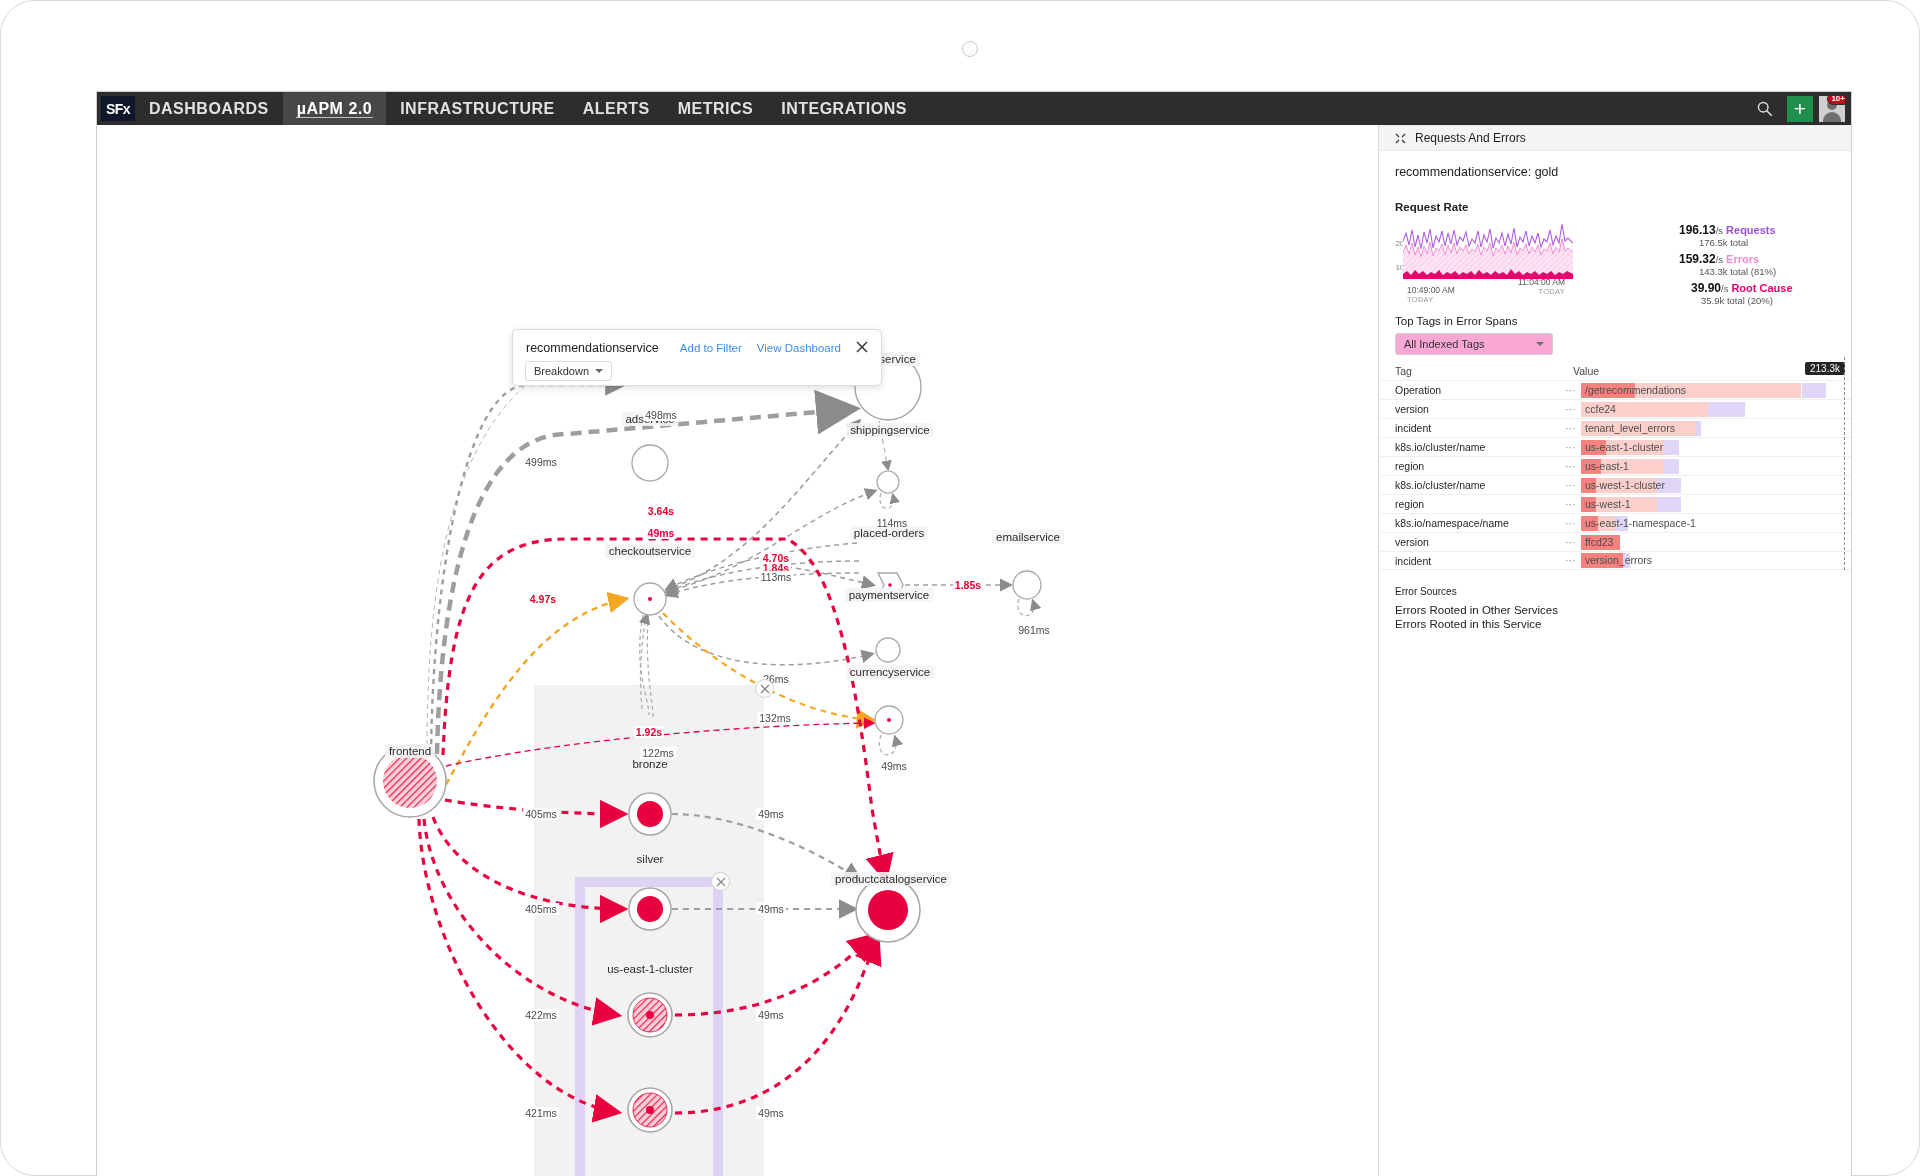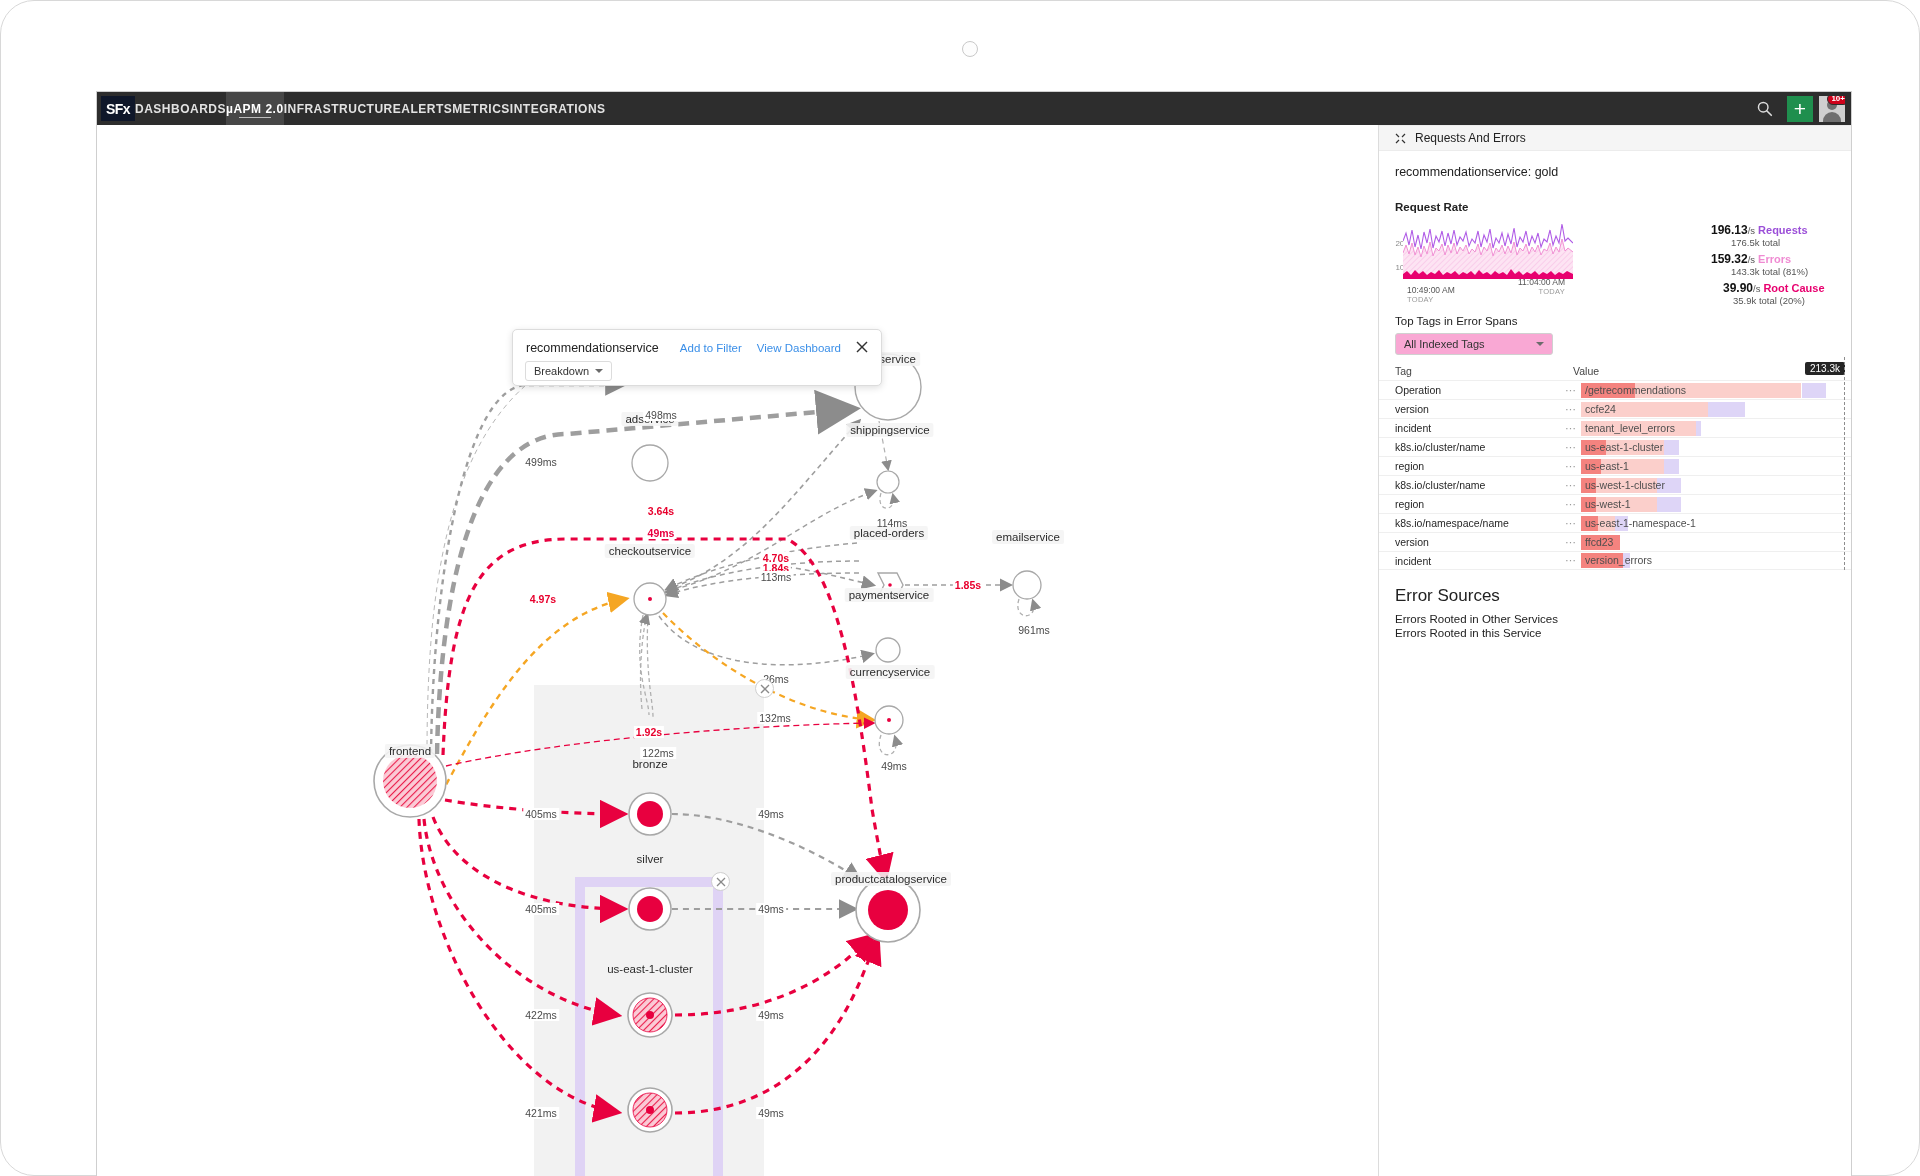--- a/index.html
+++ b/index.html
@@ -32,22 +32,22 @@
   #topnav {
     position:absolute; left:0; top:0; width:1756px; height:33px;
     background:#2d2d2d; display:flex; align-items:stretch;
   }
   #logo {
     width:34px; margin:4px 0 4px 4px; background:#0f172a;
     color:#fff; font-weight:bold; font-size:14px;
     display:flex; align-items:center; justify-content:center; letter-spacing:-.5px;
   }
   .navitem {
-    display:flex; align-items:center; padding:0 0;
-    color:#e2e2e2; font-size:12px; font-weight:bold; letter-spacing:.5px;
+    display:flex; align-items:center; padding:0 14px;
+    color:#e2e2e2; font-size:16px; font-weight:bold; letter-spacing:.5px;
     cursor:default;
   }
   .navitem.active { background:#474747; position:relative; color:#ffffff; }
   .navitem.active::after {
     content:""; position:absolute; left:13px; right:13px; bottom:7px;
     height:1.5px; background:#bdbdbd;
   }
   #navright {
     margin-left:auto; display:flex; align-items:center; padding-right:8px; gap:0px;
   }
@@ -137,21 +137,21 @@
   }
   #rp-rr-title { padding:12px 16px 4px 16px; font-size:11.5px; color:#222; font-weight:bold; }
 
   #chartwrap { position:relative; margin:4px 0 0 0; height:80px; }
   #chartsvg { position:absolute; left:24px; top:0; }
   .ytick { position:absolute; font-size:8px; color:#8a8a8a; text-align:right; width:36px;}
   .xtick { position:absolute; font-size:8.5px; color:#555; }
   .xtick small { display:block; font-size:7.5px; color:#999; letter-spacing:.3px;}
 
   #stats { position:absolute; left:300px; top:2px; width:180px; }
-  .statrow { margin-bottom:4px;margin-left:32px; }
+  .statrow { margin-bottom:4px; }
   .statline1 { font-size:12px; color:#111; font-weight:bold; }
   .statline1 .unit { font-weight:normal; font-size:9.5px; color:#555; }
   .statline1 .lbl { font-weight:bold; font-size:11px; margin-left:3px;}
   .statline2 { font-size:9.5px; color:#555; padding-left:20px; }
 
   #tt-title { padding:14px 16px 6px 16px; font-size:11.5px; color:#222; }
   #tt-select {
     margin:0 16px; height:22px; border:1px solid #d0d0d0; border-radius:3px; background:#f9a8d4;
     display:flex; align-items:center; justify-content:space-between; padding:0 8px;
     font-size:11px; color:#333; width:158px;
@@ -175,21 +175,21 @@
   .seg { position:absolute; top:0; height:15px; }
   .seg.root { background:#f4837f; }
   .seg.err  { background:#fbcfcb; }
   .seg.req  { background:#ded5f7; }
   .tag-val {
     position:absolute; left:4px; top:0; height:15px; line-height:15px;
     font-size:10.5px; color:#4e4e4e; white-space:nowrap;
   }
   #dashline { position:absolute; right:8px; top:-8px; bottom:0; width:0; border-left:1px dashed #8d8d8d; }
 
-  #es-title { padding:16px 16px 6px 16px; font-size:17px; color:#222; }
+  #es-title { padding:16px 16px 6px 16px; font-size:10px; color:#222; }
   .es-line { padding:1px 16px; font-size:11.5px; color:#222; }
 </style>
 </head>
 <body>
 
 <div id="device">
   <div id="camera"></div>
 
   <div id="screen">
 

